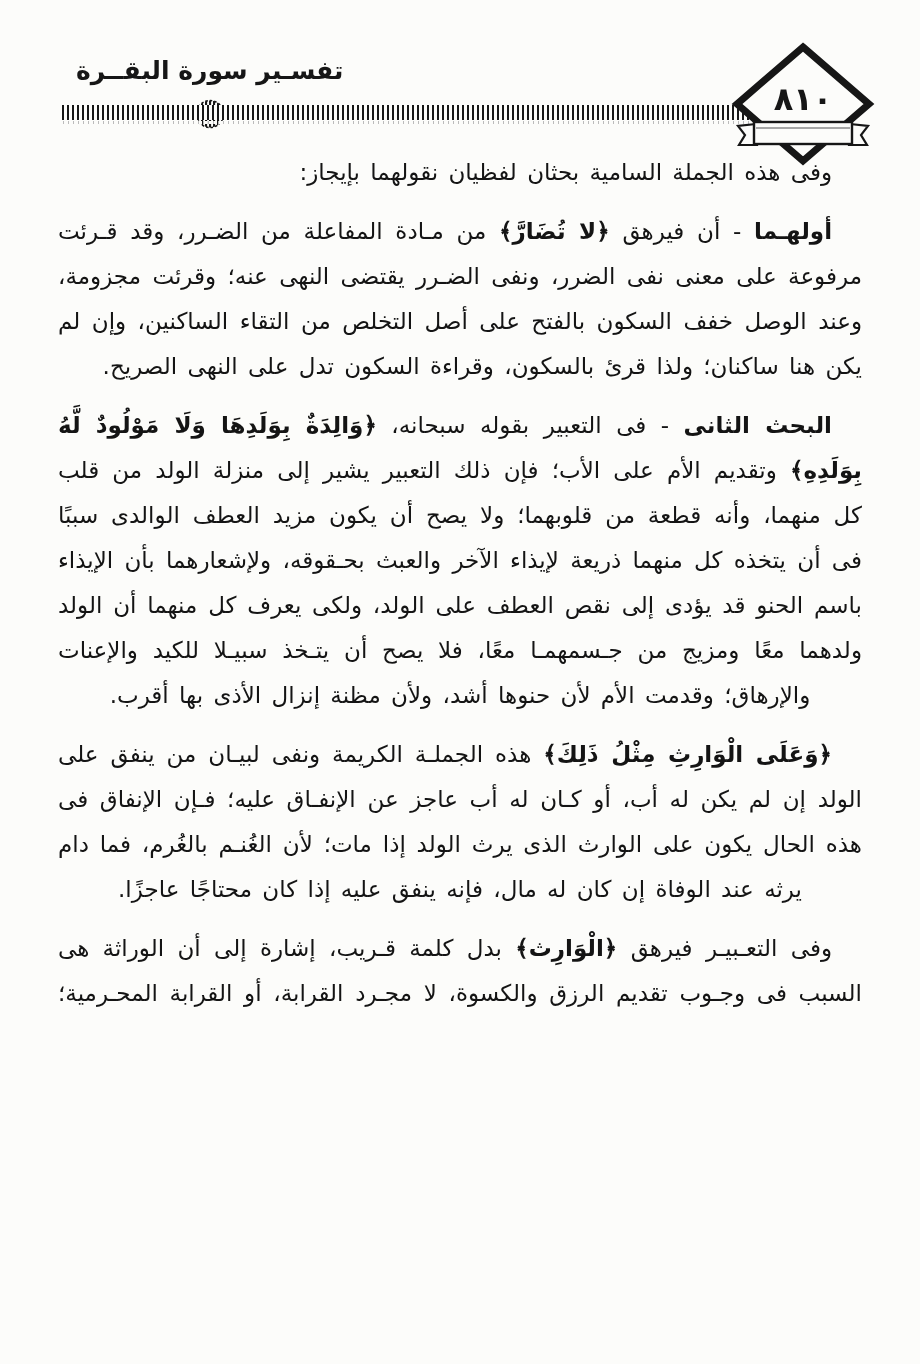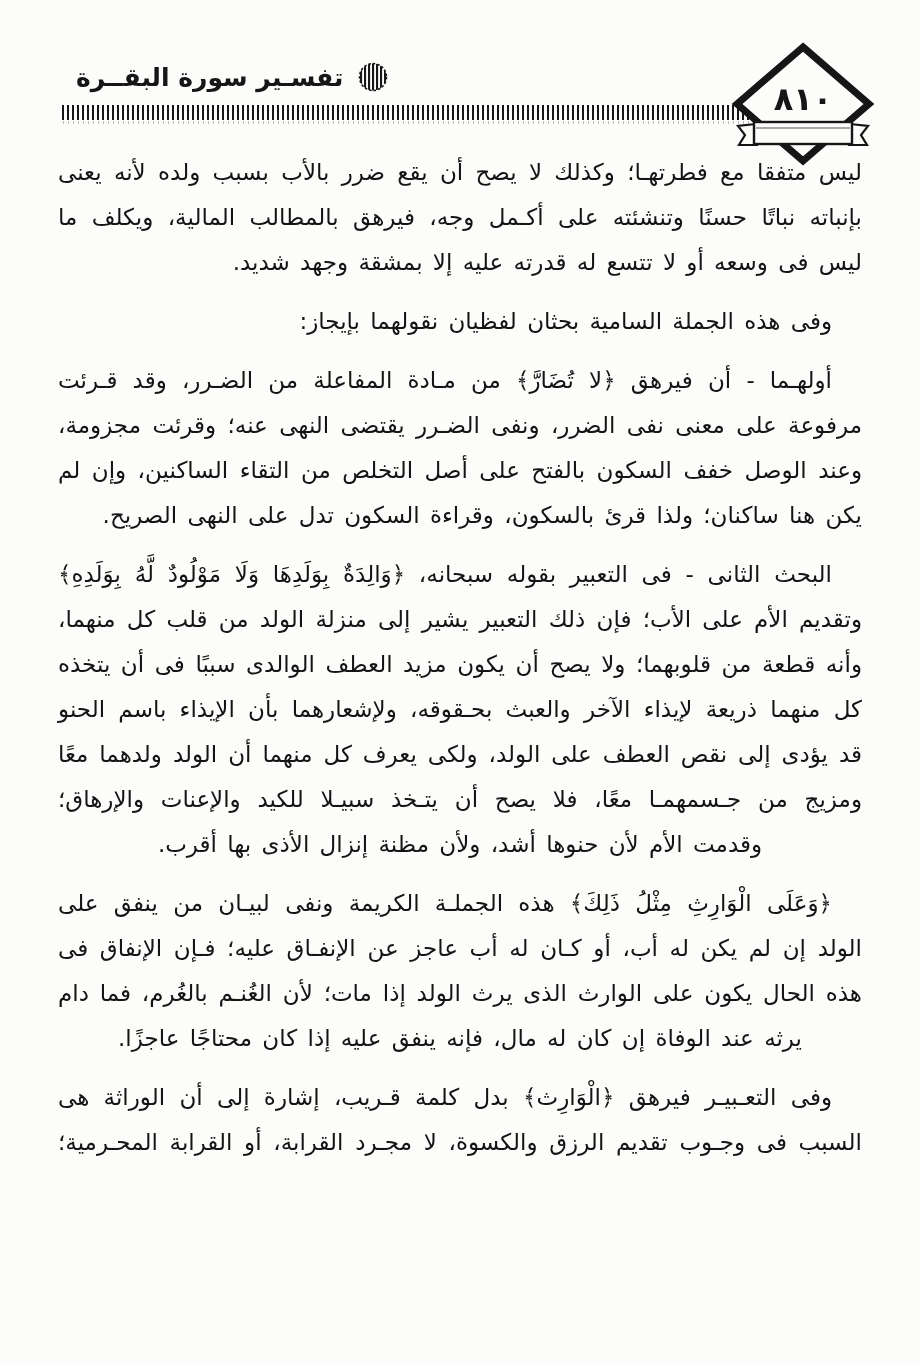--- a/index.html
+++ b/index.html
@@ -6,21 +6,21 @@
   body{
     width:920px;height:1364px;position:relative;overflow:hidden;
     background:#fcfcfa;color:#141414;
     font-family:"DejaVu Sans",sans-serif;
   }
   .page{position:absolute;inset:0;}
 
   
   .header-title-group{
     position:absolute;left:76px;top:56px;height:42px;
-    display:flex;flex-direction:row;align-items:center;gap:12px;direction:ltr;
+    display:flex;flex-direction:column;align-items:center;gap:12px;direction:ltr;
   }
   .book-title{
     direction:rtl;font-weight:bold;font-size:25px;letter-spacing:0;
     color:#161616;white-space:nowrap;
   }
   .title-ornament{width:34px;height:34px;flex:0 0 auto;}
   .striped-rule{
     position:absolute;left:62px;top:105px;width:702px;height:15px;
     background:repeating-linear-gradient(90deg,#161616 0 2px,#fcfcfa 2px 5px);
   }
@@ -33,21 +33,21 @@
   
   .body-text{
     position:absolute;top:150px;right:58px;left:58px;bottom:20px;
     font-size:23px;line-height:45px;word-spacing:3px;
     text-align:justify;
   }
   .body-text p{margin:0 0 14px 0;}
   .body-text p.indent{text-indent:30px;}
   .body-text p.last-center{text-align-last:center;}
   .body-text p.last-justify{text-align-last:justify;}
-  .bold{font-weight:normal;}
+  .bold{font-weight:bold;}
 </style>
 </head>
 <body>
 
 <div class="page">
 
   <div class="header-title-group">
     <div class="book-title">تفسـير سورة البقــرة</div>
     <svg class="title-ornament" viewBox="0 0 34 34" xmlns="http://www.w3.org/2000/svg">
       <defs>
@@ -69,21 +69,20 @@
     <polygon points="26,84 8,86 15,95 9,105 27,105" fill="#fcfcfa" stroke="#161616" stroke-width="2.2"></polygon>
     <polygon points="120,84 138,86 131,95 137,105 119,105" fill="#fcfcfa" stroke="#161616" stroke-width="2.2"></polygon>
 
     <rect x="24" y="82" width="98" height="22" fill="#fcfcfa" stroke="#161616" stroke-width="2.4"></rect>
     <line x1="26" y1="88" x2="120" y2="88" stroke="#8a8a8a" stroke-width="1.6"></line>
 
     <text x="73" y="70" text-anchor="middle" font-size="32" font-weight="bold" fill="#161616">٨١٠</text>
   </svg>
 
   <div class="body-text">
-      <p class=""><span>ليس متفقا مع فطرتهـا؛ وكذلك لا يصح أن يقع ضرر بالأب بسبب ولده لأنه يعنى بإنباته نباتًا حسنًا وتنشئته على أكـمل وجه، فيرهق بالمطالب المالية، ويكلف ما ليس فى وسعه أو لا تتسع له قدرته عليه إلا بمشقة وجهد شديد.</span></p>
       <p class="indent "><span>وفى هذه الجملة السامية بحثان لفظيان نقولهما بإيجاز:</span></p>
       <p class="indent "><span class="bold">أولهـما</span><span> - أن فيرهق </span><span class="bold">﴿لا تُضَارَّ﴾</span><span> من مـادة المفاعلة من الضـرر، وقد قـرئت مرفوعة على معنى نفى الضرر، ونفى الضـرر يقتضى النهى عنه؛ وقرئت مجزومة، وعند الوصل خفف السكون بالفتح على أصل التخلص من التقاء الساكنين، وإن لم يكن هنا ساكنان؛ ولذا قرئ بالسكون، وقراءة السكون تدل على النهى الصريح.</span></p>
       <p class="indent last-center"><span class="bold">البحث الثانى</span><span> - فى التعبير بقوله سبحانه، </span><span class="bold">﴿وَالِدَةٌ بِوَلَدِهَا وَلَا مَوْلُودٌ لَّهُ بِوَلَدِهِ﴾</span><span> وتقديم الأم على الأب؛ فإن ذلك التعبير يشير إلى منزلة الولد من قلب كل منهما، وأنه قطعة من قلوبهما؛ ولا يصح أن يكون مزيد العطف الوالدى سببًا فى أن يتخذه كل منهما ذريعة لإيذاء الآخر والعبث بحـقوقه، ولإشعارهما بأن الإيذاء باسم الحنو قد يؤدى إلى نقص العطف على الولد، ولكى يعرف كل منهما أن الولد ولدهما معًا ومزيج من جـسمهمـا معًا، فلا يصح أن يتـخذ سبيـلا للكيد والإعنات والإرهاق؛ وقدمت الأم لأن حنوها أشد، ولأن مظنة إنزال الأذى بها أقرب.</span></p>
       <p class="indent last-center"><span class="bold">﴿وَعَلَى الْوَارِثِ مِثْلُ ذَلِكَ﴾</span><span> هذه الجملـة الكريمة ونفى لبيـان من ينفق على الولد إن لم يكن له أب، أو كـان له أب عاجز عن الإنفـاق عليه؛ فـإن الإنفاق فى هذه الحال يكون على الوارث الذى يرث الولد إذا مات؛ لأن الغُنـم بالغُرم، فما دام يرثه عند الوفاة إن كان له مال، فإنه ينفق عليه إذا كان محتاجًا عاجزًا.</span></p>
       <p class="indent last-justify"><span>وفى التعـبيـر فيرهق </span><span class="bold">﴿الْوَارِث﴾</span><span> بدل كلمة قـريب، إشارة إلى أن الوراثة هى السبب فى وجـوب تقديم الرزق والكسوة، لا مجـرد القرابة، أو القرابة المحـرمية؛</span></p>
     </div>
 
 </div>
 
 </body></html>

